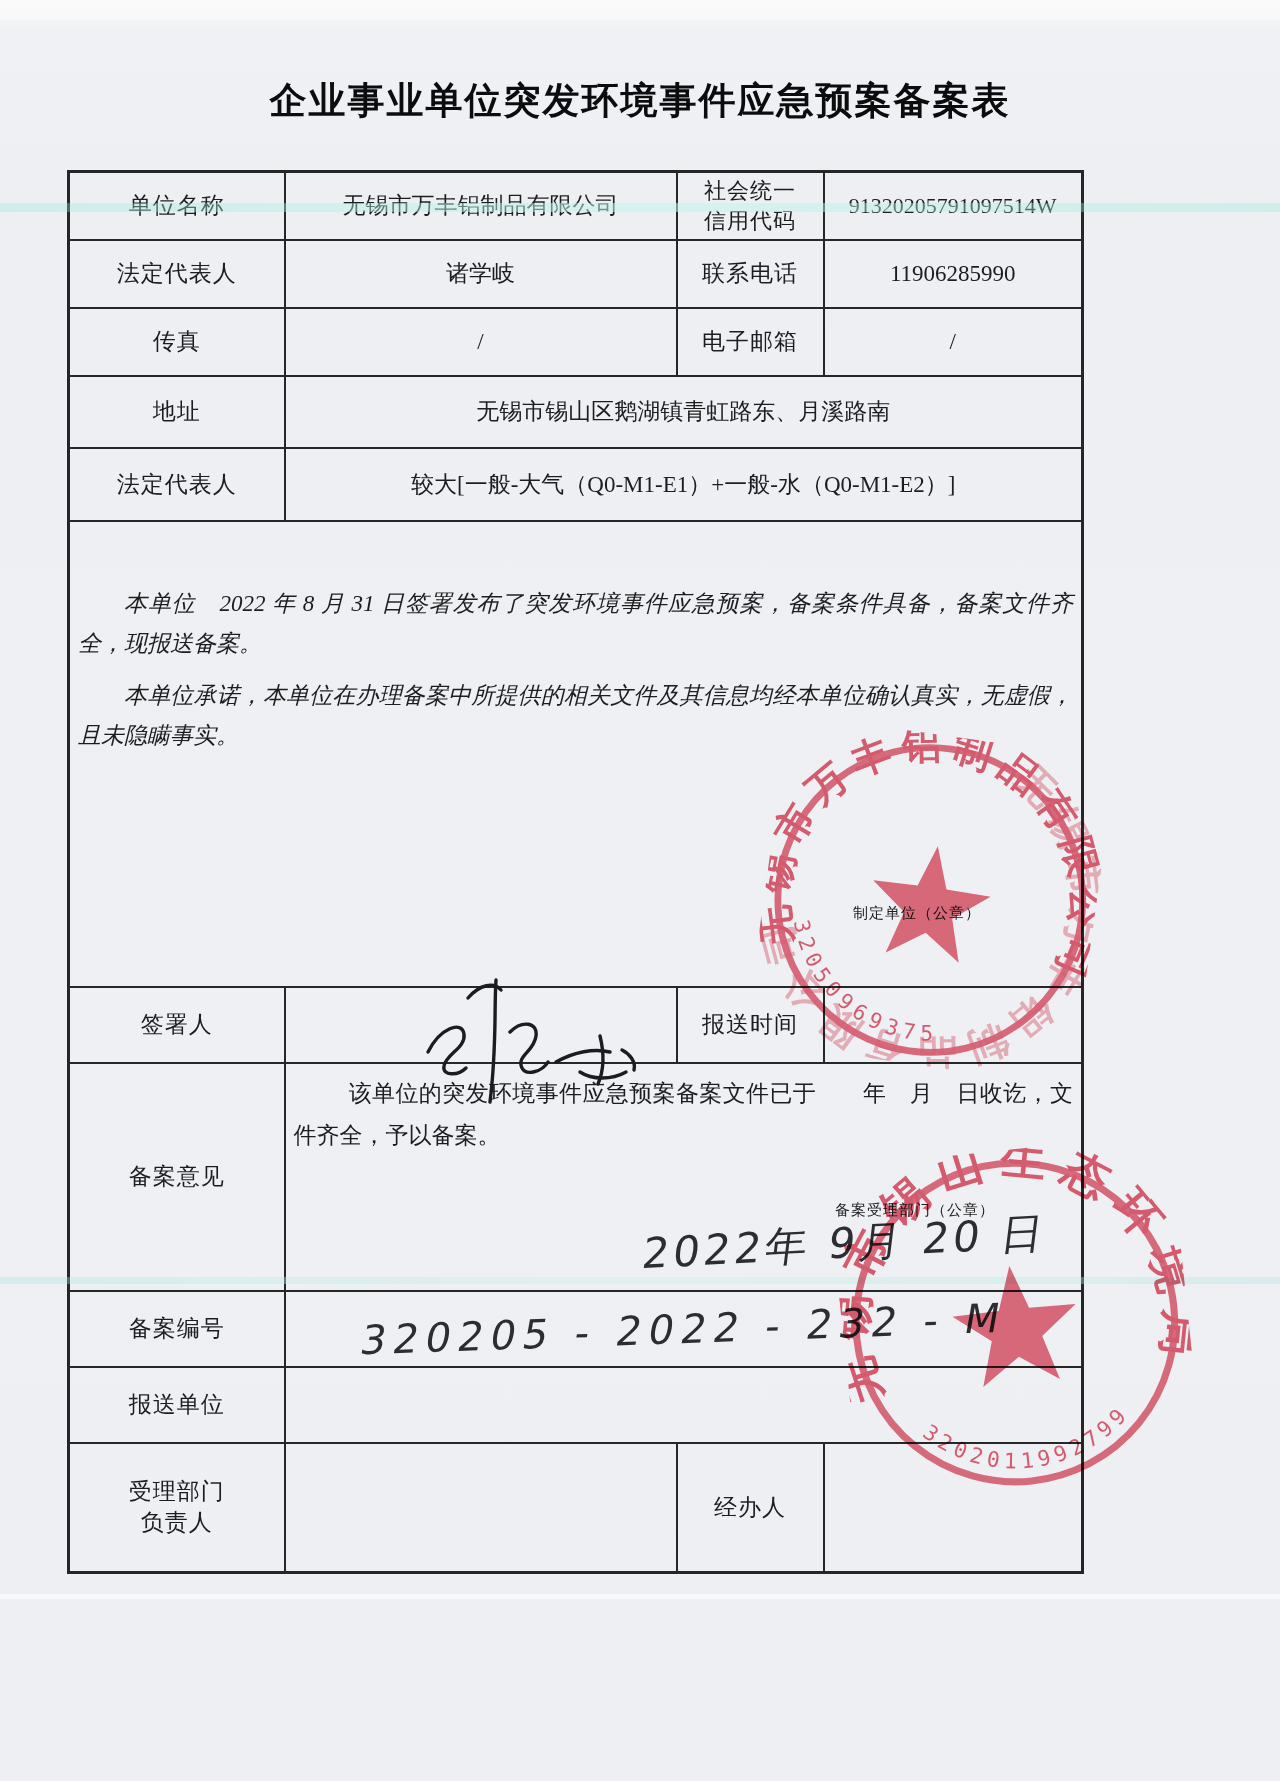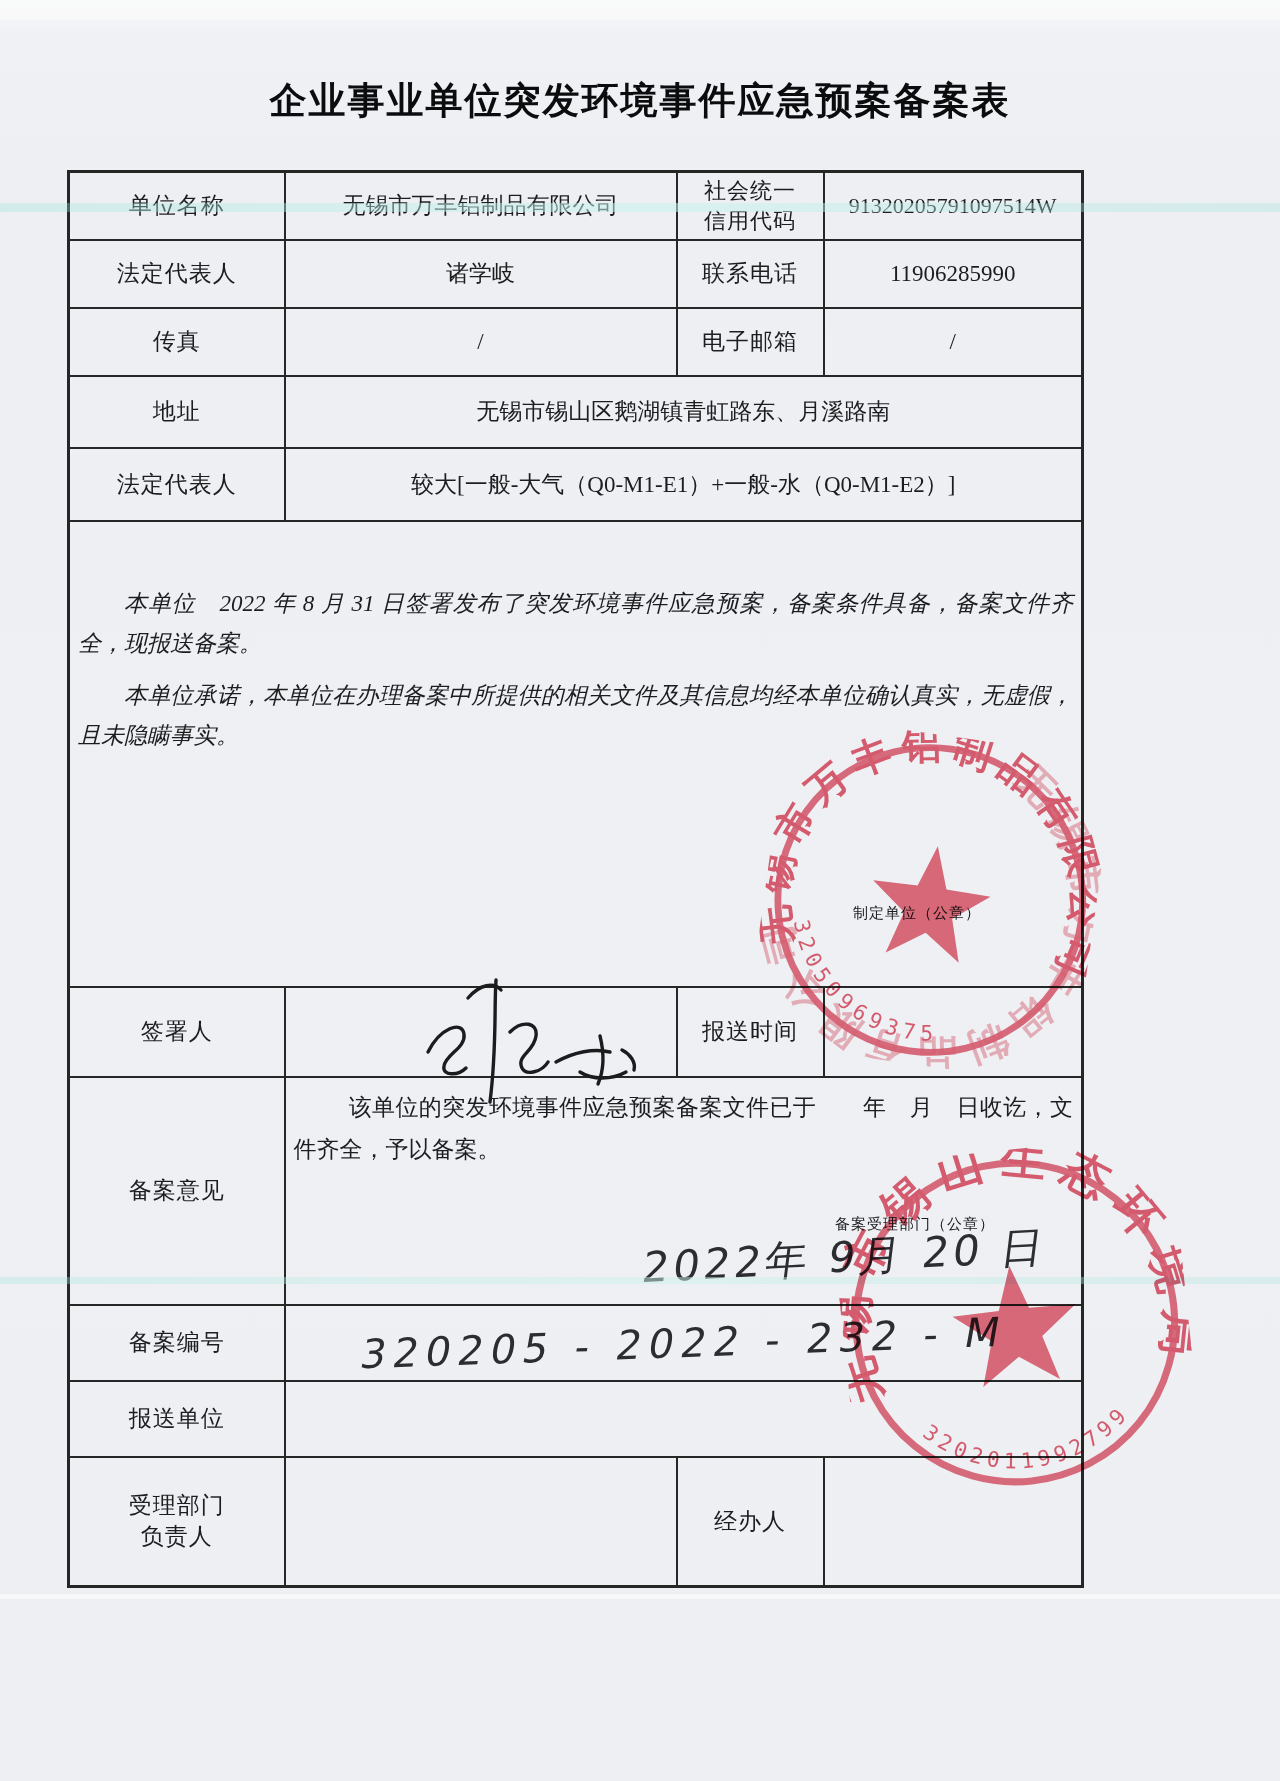--- a/index.html
+++ b/index.html
@@ -19,21 +19,21 @@
   }
   table.form{
     position:absolute;left:67px;top:170px;width:1014px;table-layout:fixed;
     border-collapse:collapse;border:3px solid #232826;
   }
   table.form td{border:2px solid #242927;padding:2px 8px;font-size:23px;vertical-align:middle;}
   td.lab{text-align:center;letter-spacing:1px;}
   td.val{text-align:center;}
   .prewrap{white-space:pre-line;}
   tr.h68{height:68px}tr.h72{height:72px}tr.h70{height:70px}tr.h73{height:73px}
-  tr.h466{height:466px}tr.h90{height:90px}tr.h228{height:228px}tr.h76{height:76px}tr.h130{height:130px}
+  tr.h466{height:466px}tr.h90{height:76px}tr.h228{height:228px}tr.h76{height:76px}tr.h130{height:130px}
   td.decl{vertical-align:top;padding:26px 30px 0 30px;}
   .decl p{margin:0 0 12px 0;text-indent:2em;line-height:40px;font-size:23px;text-align:justify;font-style:italic;}
   .seal-caption{ text-align:right;font-size:15px;letter-spacing:1px;}
   .cap1{margin-top:148px;padding-right:92px;}
   td.opinion-cell{vertical-align:top;padding:12px 14px 0 16px;}
   .opinion-cell p{margin:0;text-indent:2.4em;line-height:42px;font-size:23px;text-align:justify;}
   .cap2{margin-top:44px;padding-right:78px;}
   .hand{font-family:"DejaVu Sans",sans-serif;color:#2b2d31;}
   .hand-date{
     text-align:right;padding-right:26px;margin-top:4px;font-size:42px;

